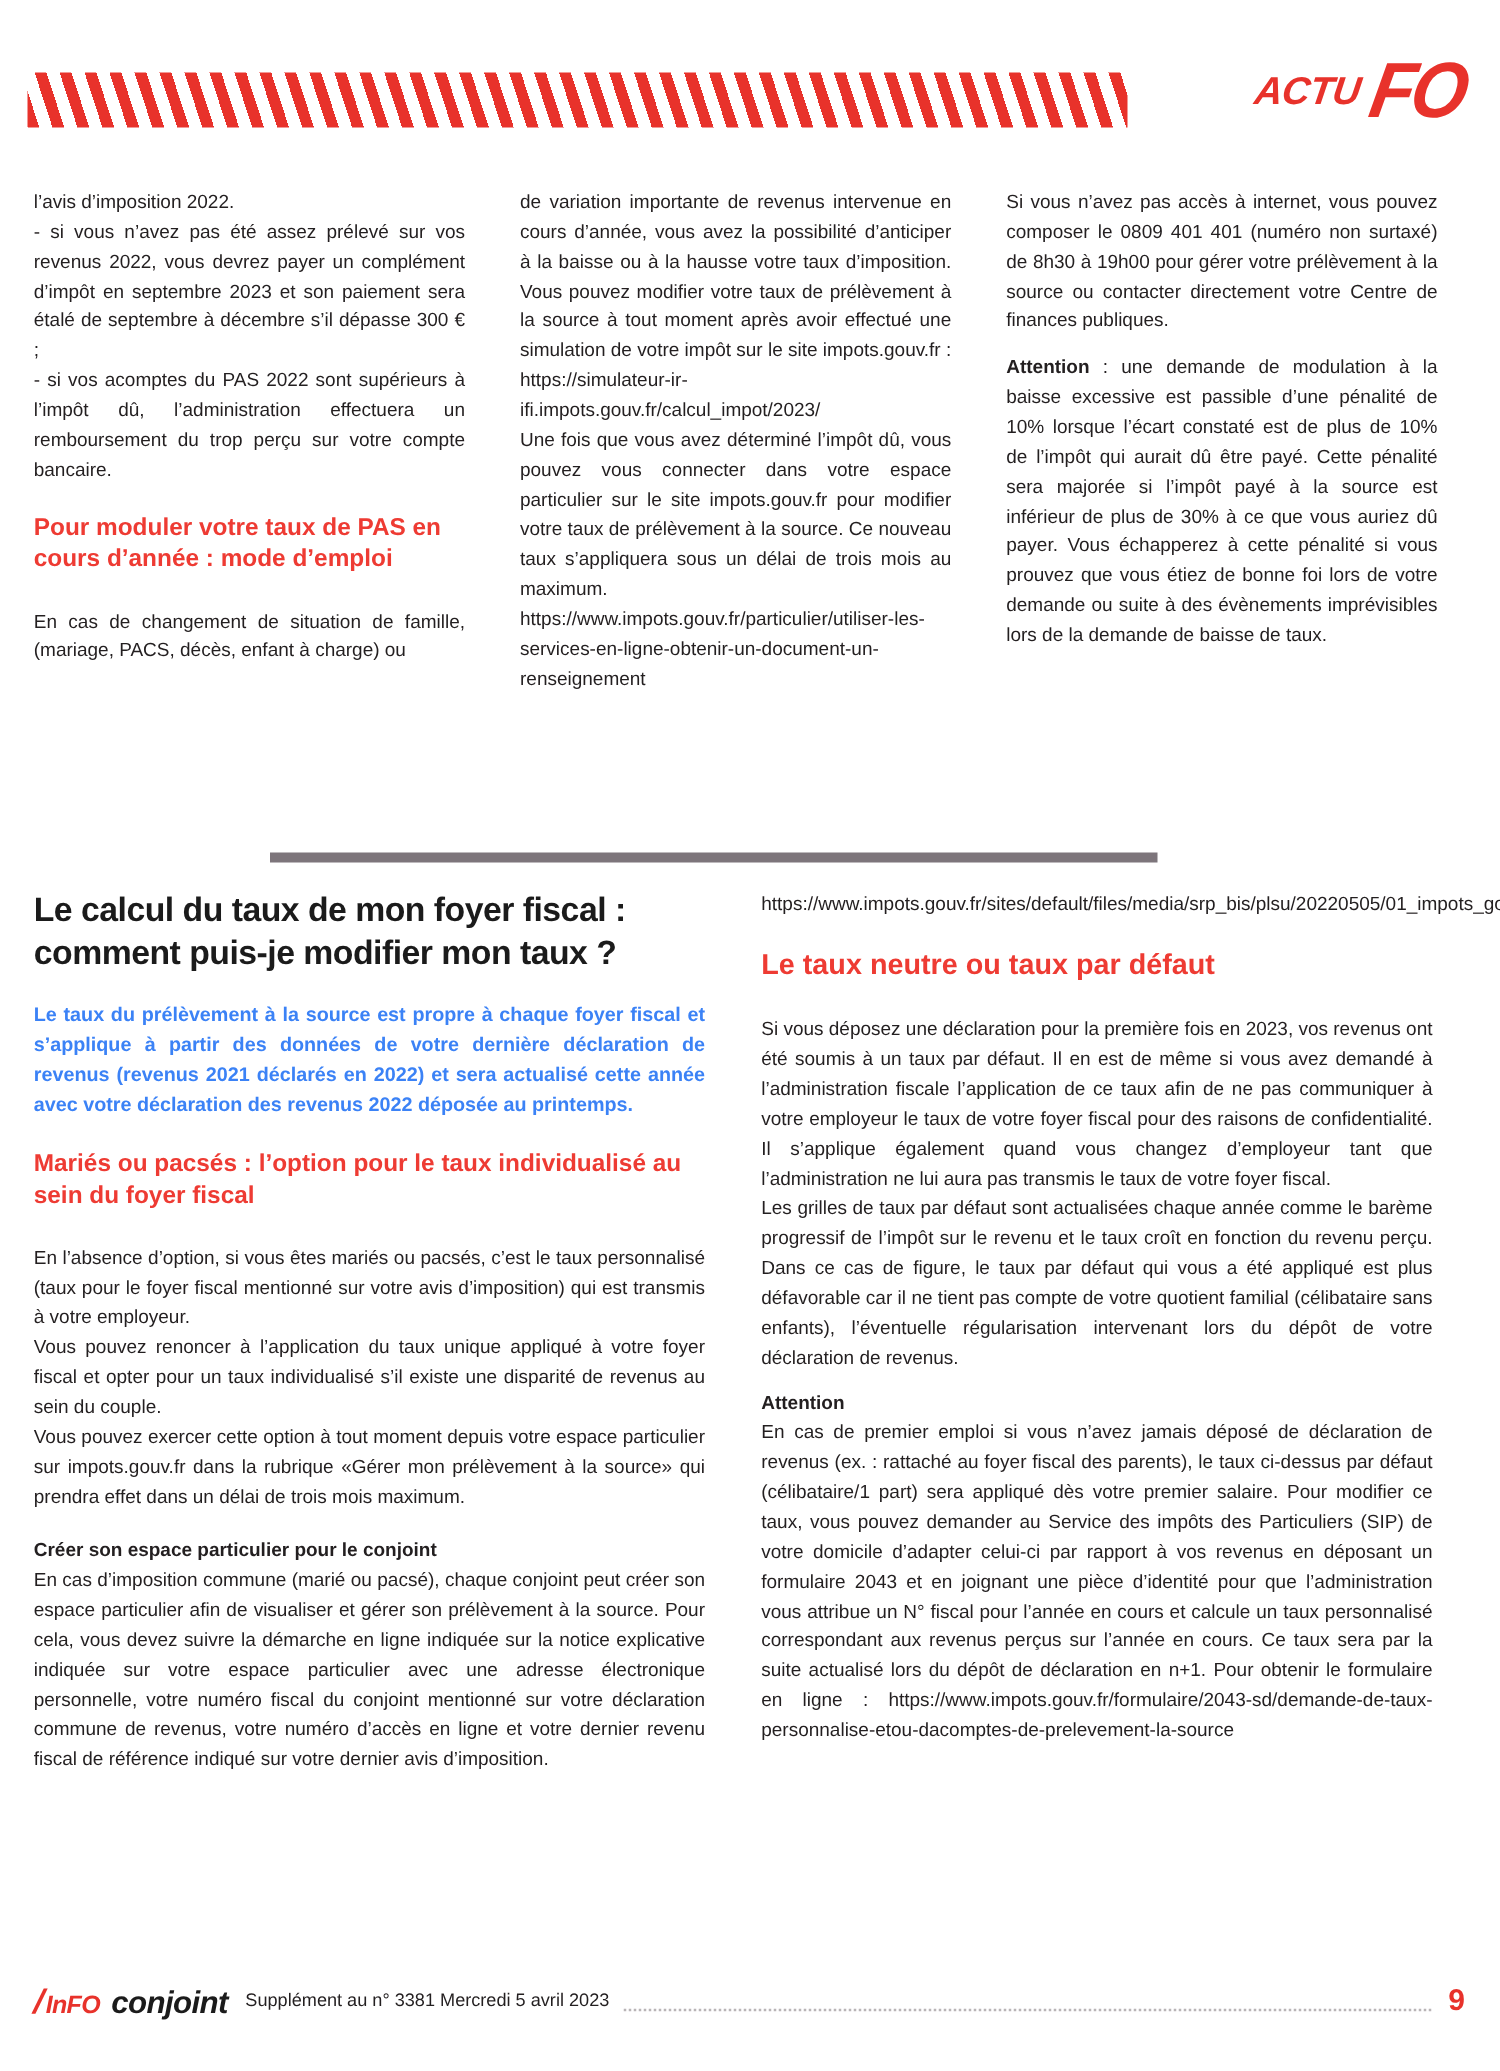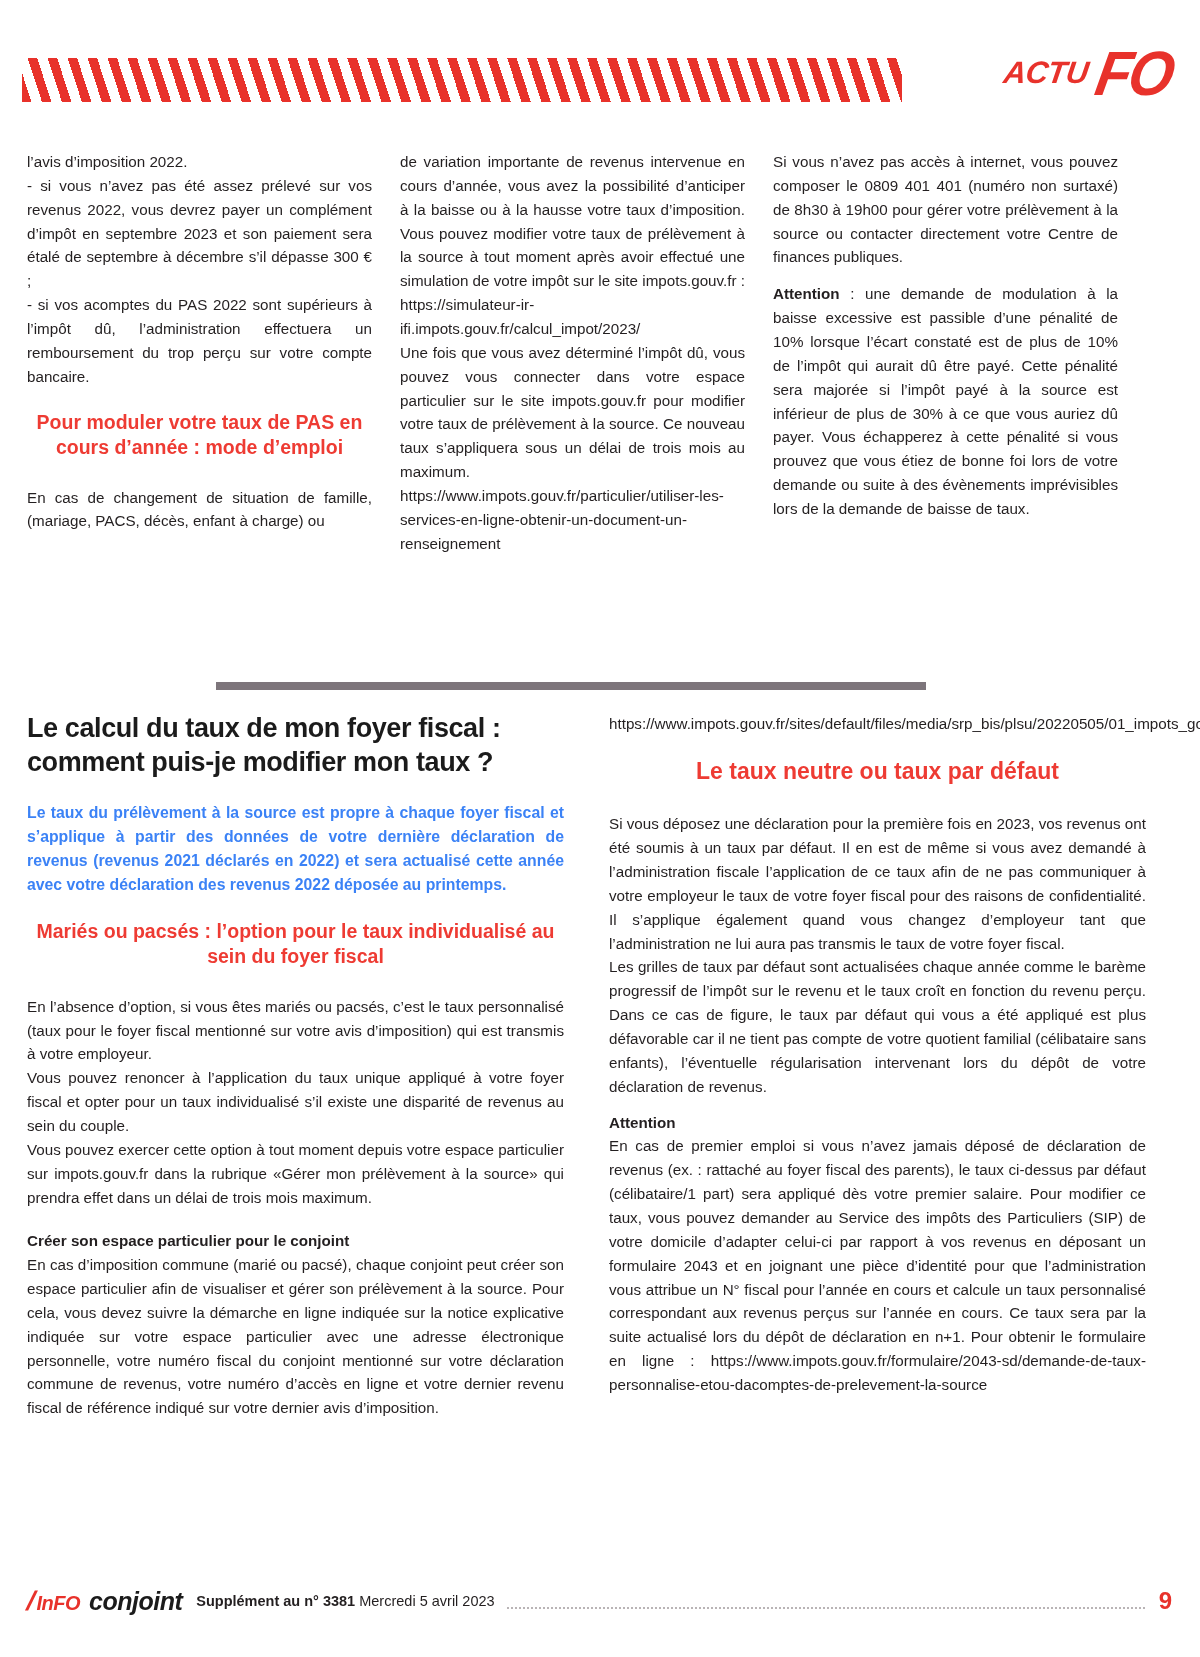--- a/index.html
+++ b/index.html
@@ -72,38 +72,37 @@
   .body-text.ragged{text-align:left;}
   .ital{}
   .bold{font-weight:bold;}
 
   .red-head{
     color:#ee3b33;
     font-weight:bold;
     font-size:19.5px;
     line-height:1.28;
     margin:0;
-    text-align:center;
   }
   .red-head.small{font-size:23px;}
 
   .sub-bold{
     font-weight:bold;
     font-size:15.2px;
     line-height:1.5;
     margin:0;
   }
 
   
   .top-block{
     position:absolute;
     left:0; top:150px;
     width:1200px;
     display:flex;
-    gap:0;
+    gap:16px;
   }
   .top-block .col{
     width:345px;
   }
   .top-block .col.c1{margin-left:27px;}
   .top-block .col.c2{margin-left:28px;}
   .top-block .col.c3{margin-left:28px;}
 
   .gap-sm{height:13px;}
   .gap-md{height:21px;}
@@ -188,21 +187,21 @@
     line-height:1;
     color:#1b1b1b;
   }
   .footer-text{
     margin-left:14px;
     font-size:14.5px;
     line-height:1;
     color:#231f20;
     white-space:nowrap;
   }
-  .footer-text .bold{font-weight:bold;}
+  .footer-text .bold{font-weight:normal;}
   .footer-dots{
     flex:1;
     margin:0 14px 0 12px;
     height:1px;
     border-bottom:2px dotted #b9b4b6;
     position:relative;
     top:6px;
   }
   .page-num{
     margin-right:28px;

